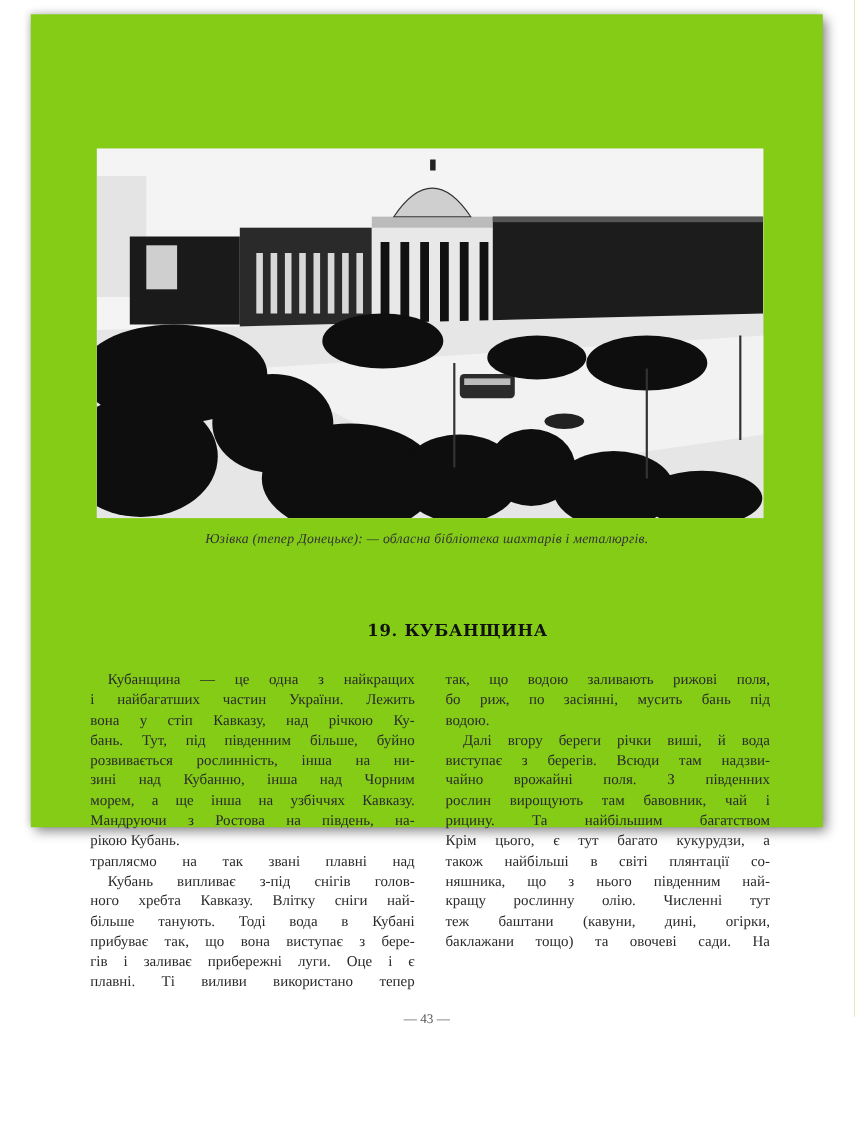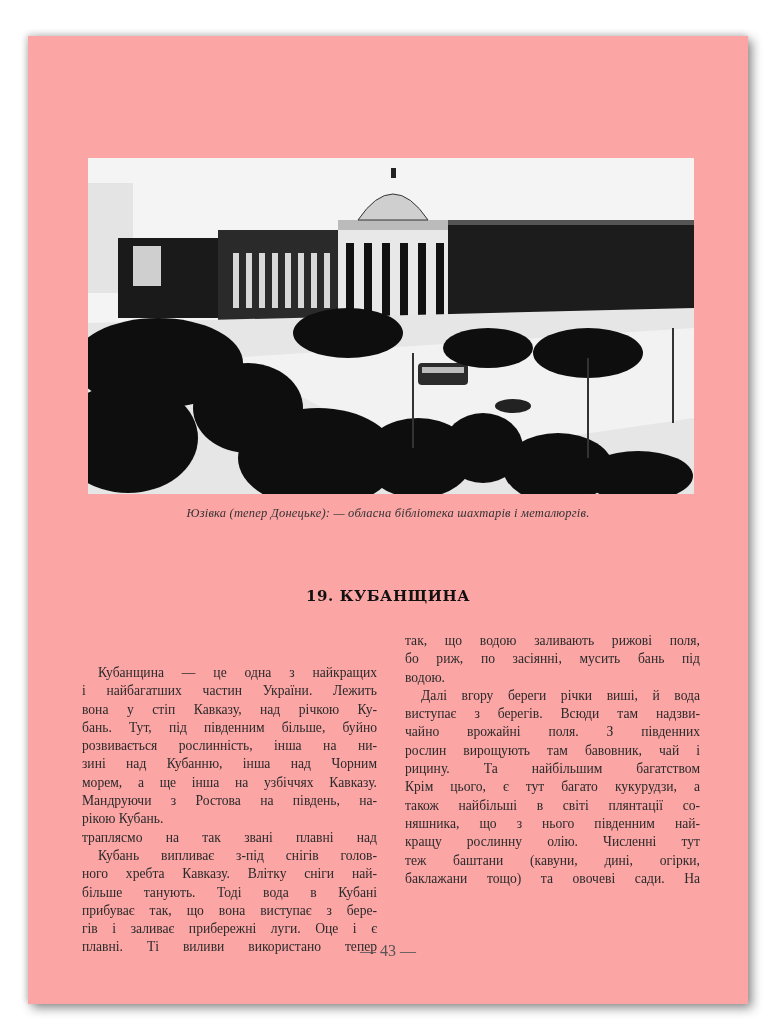--- a/index.html
+++ b/index.html
@@ -1,52 +1,53 @@
 <!DOCTYPE html>
 <html><head>
 <meta charset="utf-8">
 <style>
   html, body { margin: 0; padding: 0; }
   body {
     width: 777px; height: 1024px; background: #ffffff; position: relative; overflow: hidden;
     font-family: "DejaVu Serif", "Liberation Serif", serif;
   }
   .page {
-    position: absolute; left: 28px; top: 36px; width: 720px; height: 968px;
-    background: #fca5a5;
+    position: absolute; left: 28px; top: 13px; width: 720px; height: 739px;
+    background: #84cc16;
     box-shadow: 4px 4px 10px rgba(0,0,0,0.45), -2px -2px 6px rgba(0,0,0,0.15);
   }
   .photo {
     position: absolute; left: 60px; top: 122px; width: 606px; height: 336px;
     background: #f2f2f2; overflow: hidden;
   }
   .photo svg { width: 100%; height: 100%; display: block; }
   .caption {
     position: absolute; left: 0; width: 720px; top: 470px; text-align: center;
     font-style: italic; font-size: 12.5px; color: #333; letter-spacing: 0.2px;
     font-family: "Liberation Serif", serif;
   }
   .chapter-title {
     position: absolute; left: 0; width: 720px; top: 551px; text-align: center;
     font-weight: bold; font-size: 15px; color: #111; letter-spacing: 0.6px;
     font-family: "DejaVu Serif", serif;
+    padding-left: 28px;
   }
   .col {
     position: absolute; top: 596px; width: 295px;
     font-family: "Liberation Serif", serif; font-size: 13.6px; line-height: 18.3px;
     color: #2a2a2a; text-align: justify;
   }
-  .col.left { left: 54px; margin-top: 32px; }
+  .col.left { left: 54px; }
   .col.right { left: 377px; }
   .col .line { display: block; text-align: justify; text-align-last: justify; white-space: nowrap; }
   .col .line.last { text-align-last: left; }
   .col .line.indent { padding-left: 16px; }
   .page-number {
     position: absolute; left: 0; width: 720px; top: 906px; text-align: center;
-    font-size: 16px; color: #555; font-family: "Liberation Serif", serif;
+    font-size: 12px; color: #555; font-family: "Liberation Serif", serif;
   }
 </style>
 </head>
 <body>
 
 <div class="page">
 
   <div class="photo">
     <svg viewBox="0 0 606 336" preserveAspectRatio="none">
       <rect x="0" y="0" width="606" height="336" fill="#f4f4f4"></rect>

